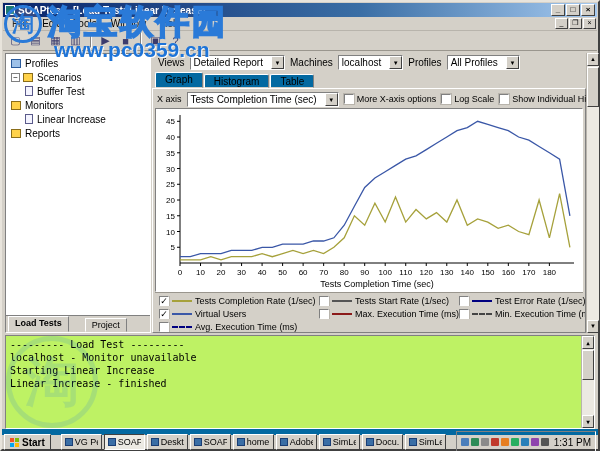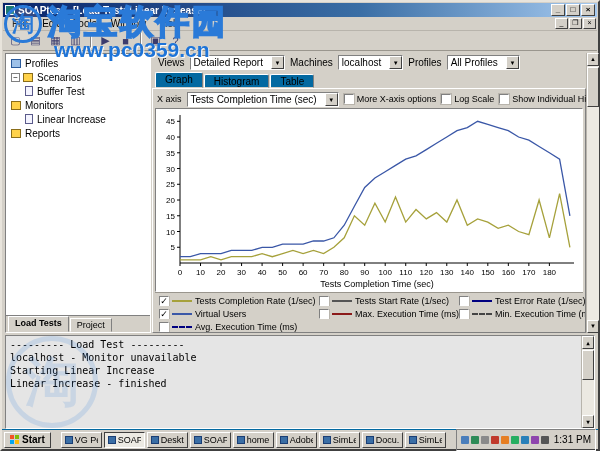--- a/index.html
+++ b/index.html
@@ -35,21 +35,21 @@
   .tree{flex:1;overflow:hidden;padding-top:2px;font-size:10px}
   .tree-row{display:flex;align-items:center;height:14px;white-space:nowrap}
   .expander{width:9px;height:9px;border:1px solid #808080;background:#fff;font-size:8px;
     line-height:7px;text-align:center;margin-right:3px;flex:none}
   .tree-ic{width:10px;height:9px;margin-right:4px;flex:none;border:1px solid #8a6d1a;background:#ffd24a}
   .tree-ic.doc{background:#f4f4ff;border-color:#5a5a8a;width:8px;height:10px}
   .tree-ic.profile{background:#9ec1e8;border-color:#2a5a9a}
   .side-tabs{height:17px;background:#d4d0c8;border-top:1px solid #808080;display:flex;
     align-items:flex-end;padding-left:2px}
   .side-tab{font-size:9px;height:14px;line-height:13px;padding:0 6px;background:#d4d0c8;
-    border:1px solid;border-color:#fff #808080 #d4d0c8 #fff;margin-right:1px}
+    border:1px solid;border-color:#fff #808080 #d4d0c8 #fff;margin-right:16px}
   .side-tab.active{font-weight:bold;height:16px}
   .right-panel{position:absolute;left:150px;top:51px;width:447px;height:280px}
   .rp-inner{position:absolute;left:0;top:0;right:13px;bottom:0}
   
   .views-bar{height:19px;display:flex;align-items:center;gap:5px;padding:0 6px;font-size:10px}
   .bar-label{white-space:nowrap}
   .dropdown{display:inline-flex;align-items:center;height:15px;background:#fff;
     border:1px solid;border-color:#808080 #fff #fff #808080;padding-left:3px}
   .dd-value{font-size:10px;white-space:nowrap;padding-right:8px}
   .dd-arrow{width:13px;height:13px;background:#d4d0c8;border:1px solid;
@@ -75,28 +75,28 @@
   .swatch{width:20px;height:2px;flex:none;display:inline-block}
   
   .vscroll{position:absolute;right:0;top:0;width:13px;height:100%;
     background:#ece9e2;border-left:1px solid #b8b4ac}
   .sb-btn{position:absolute;left:0;width:12px;height:13px;background:#d4d0c8;border:1px solid;
     border-color:#fff #404040 #404040 #fff;font-size:6px;line-height:11px;text-align:center}
   .sb-up{top:0}.sb-down{bottom:0}
   .sb-thumb{position:absolute;left:0;top:14px;width:12px;height:40px;background:#d4d0c8;
     border:1px solid;border-color:#fff #404040 #404040 #fff}
   
-  .log-area{position:absolute;left:3px;top:333px;right:3px;height:94px;background:#e5e5e5;
+  .log-area{position:absolute;left:3px;top:333px;right:3px;height:94px;background:#bef264;
     border:1px solid;border-color:#808080 #fff #fff #808080;
     font-family:"DejaVu Sans Mono",monospace;font-size:10px;line-height:13px;
     padding:2px 16px 2px 4px;overflow:hidden}
   .log-area .vscroll{height:92px}
   
   .taskbar{position:absolute;left:0;right:0;bottom:0;height:20px;background:#d4d0c8;
-    border-top:1px solid #0369a1;display:flex;align-items:center;padding:0 2px;gap:10px}
+    border-top:6px solid #0369a1;display:flex;align-items:center;padding:0 2px;gap:10px}
   .start-btn{height:16px;display:flex;align-items:center;gap:3px;padding:0 5px;
     background:#d4d0c8;border:1px solid;border-color:#fff #404040 #404040 #fff;
     font-size:10px;font-weight:bold;flex:none}
   .flag{width:9px;height:9px;display:grid;grid-template-columns:4px 4px;grid-template-rows:4px 4px;gap:1px}
   .flag i{display:block}
   .task-buttons{flex:1;display:flex;gap:2px;min-width:0;overflow:hidden}
   .task-btn{flex:1 1 0;max-width:47px;min-width:0;height:16px;display:flex;align-items:center;
     gap:2px;padding:0 3px;font-size:9px;background:#d4d0c8;border:1px solid;
     border-color:#fff #404040 #404040 #fff;white-space:nowrap;overflow:hidden}
   .task-btn.active{border-color:#404040 #fff #fff #404040;background:#eceae3}

